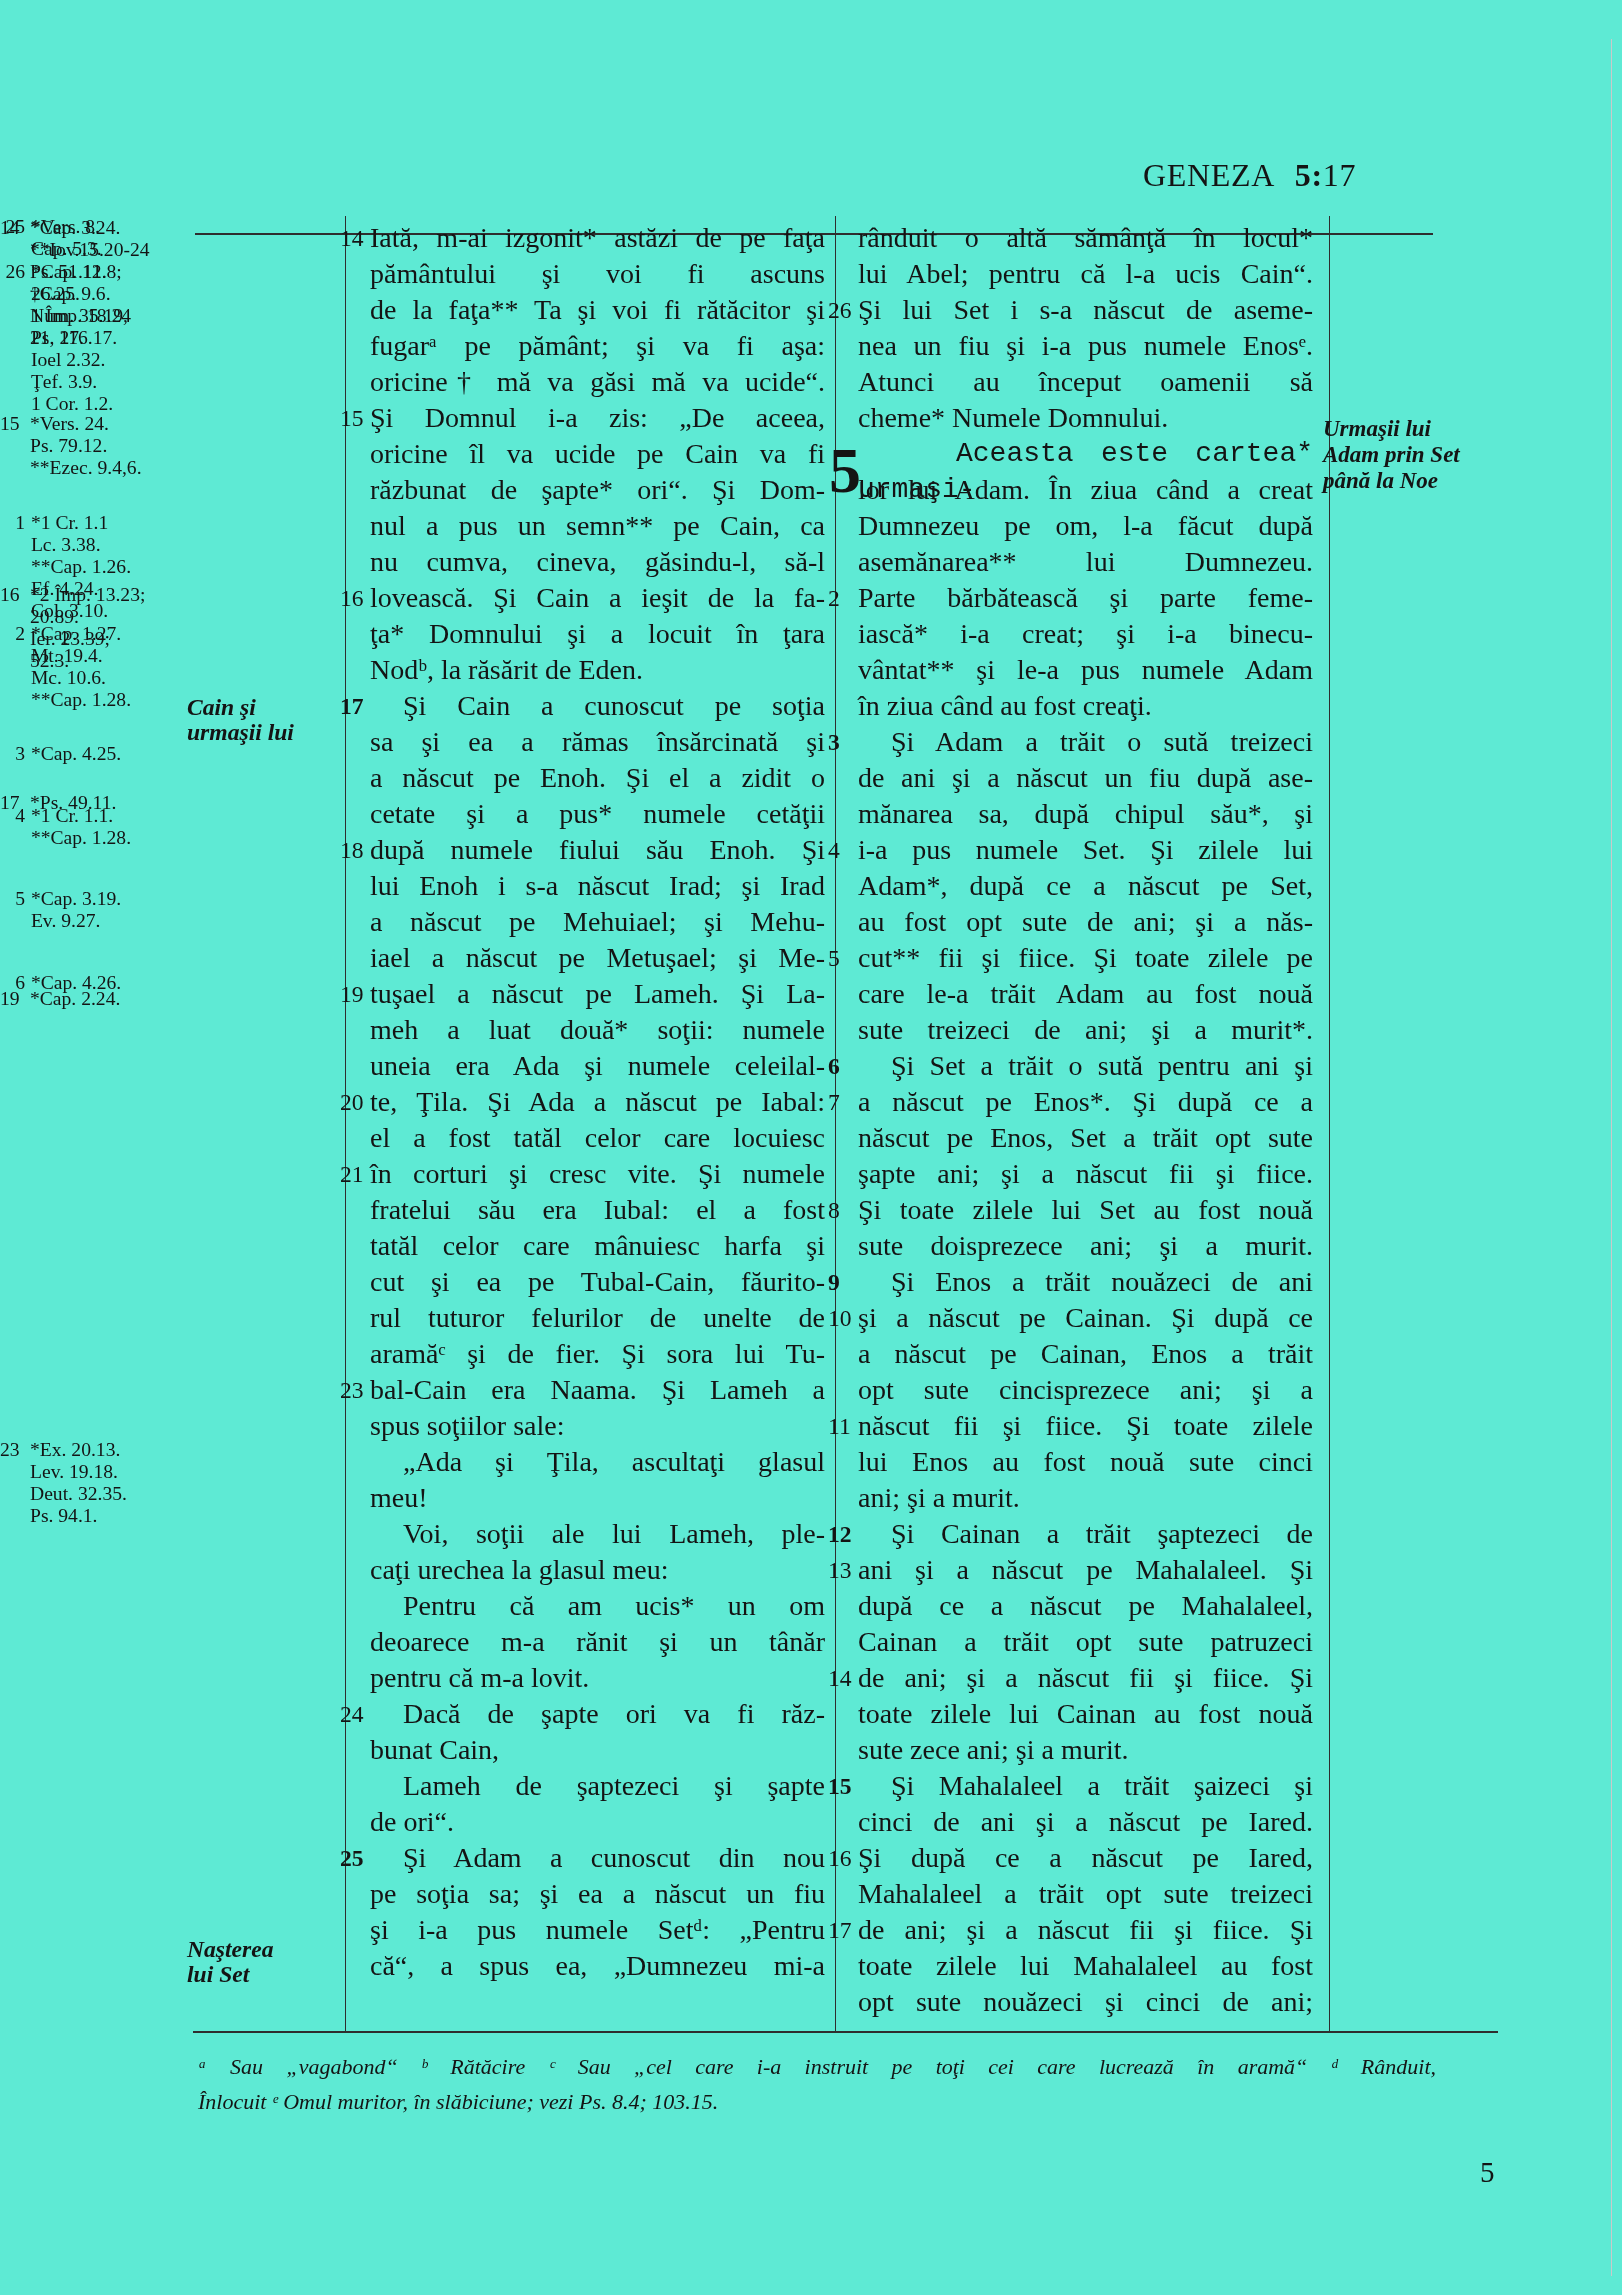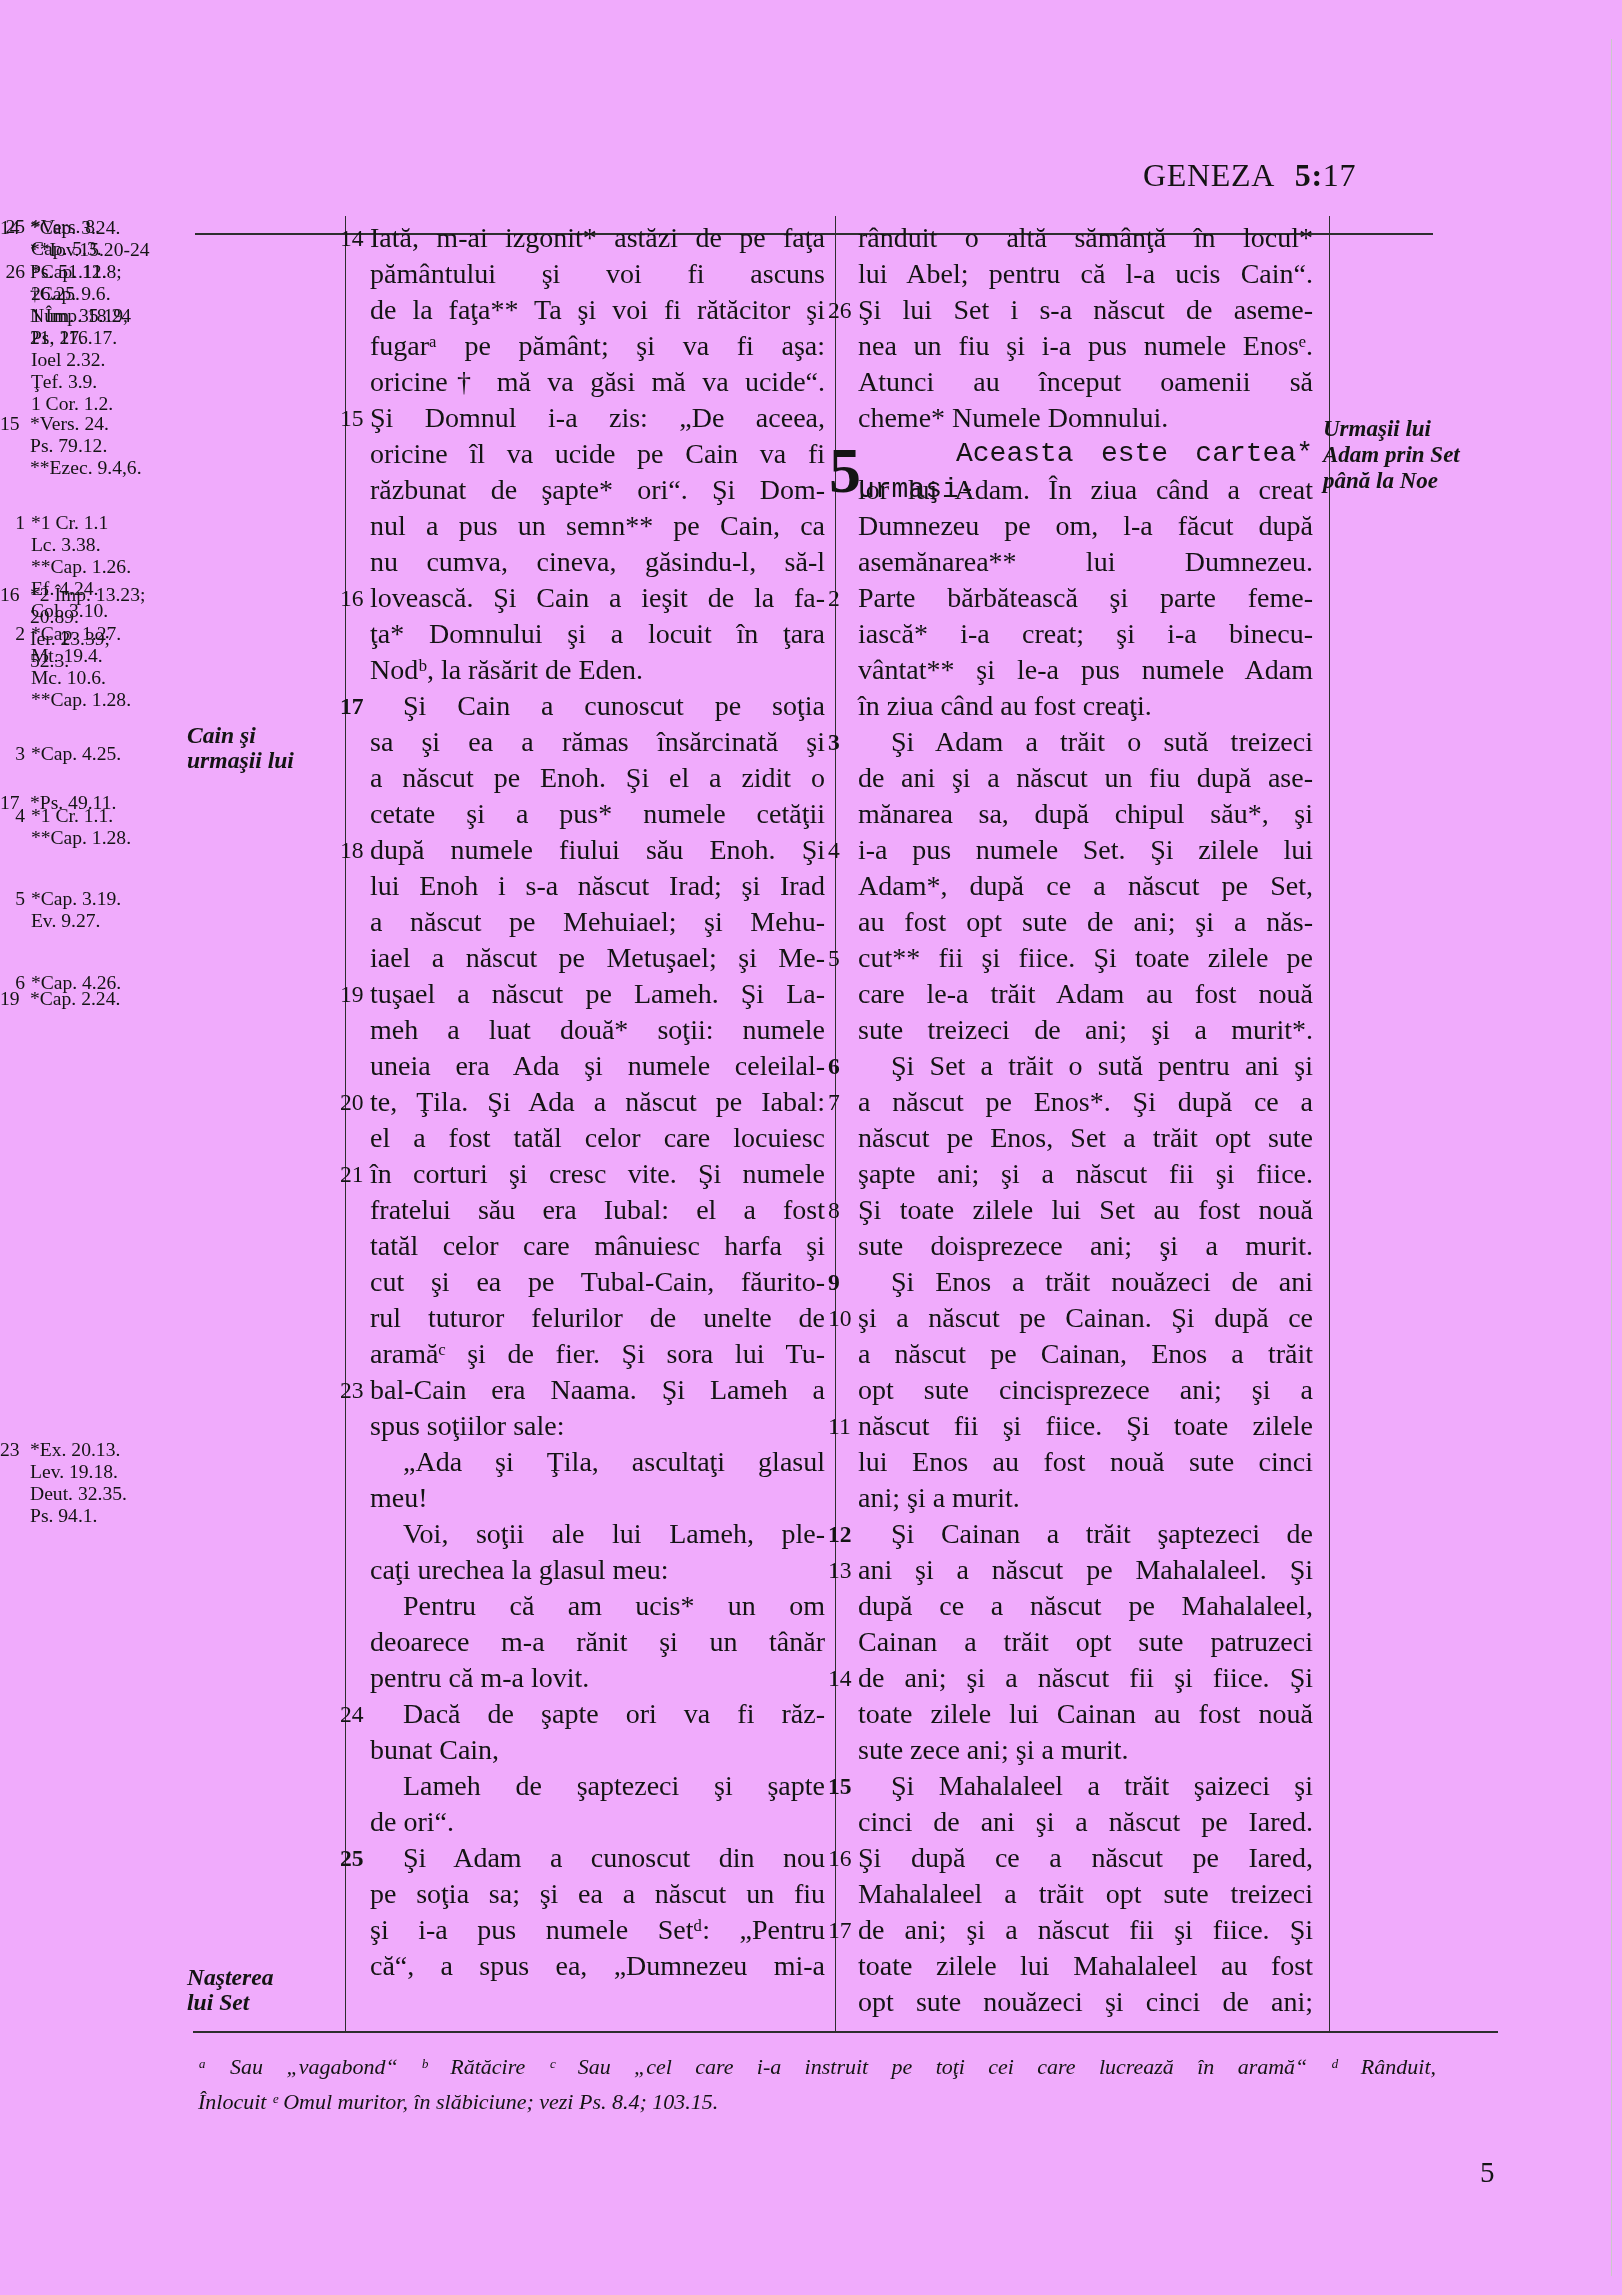--- a/index.html
+++ b/index.html
@@ -1,37 +1,37 @@
 <!DOCTYPE html>
 <html style="font-size:10.5px"><head>
 <meta charset="utf-8">
 <style>
   html,body{margin:0;padding:0;background:#ffffff;}
-  .page{position:relative;width:1622px;height:2295px;background:#f0abfc;overflow:hidden;
+  .page{position:relative;width:1622px;height:2295px;background:#5eead4;overflow:hidden;
         font-family:"Liberation Serif", serif;color:#141414;}
   .hdr{position:absolute;left:1143px;top:157px;font-size:32px;letter-spacing:0.7px;white-space:nowrap;}
   .hdr .hgap{display:inline-block;width:19.6px;}
   .hdr b{font-weight:bold;}
   .rule{position:absolute;background:#2e2e2e;}
   .vrule{width:1.3px;}
   .scanline{position:absolute;background:#c9c9c9;}
   .col{position:absolute;width:455px;}
   .bline{position:relative;height:36px;line-height:36px;font-size:28px;white-space:nowrap;text-align:left;}
   .bline.j{white-space:normal;text-align:justify;text-align-last:justify;}
   .bline.ind1{text-indent:33px;}
   .bline.ind2{text-indent:98px;font-family:Liberation Mono, monospace;}
   .vnum{position:absolute;left:-30px;top:0;font-size:23.6px;text-indent:0;}
   .vnum.bb{font-weight:bold;}
   .chapnum{position:absolute;left:829px;top:438px;font-size:64px;line-height:65px;font-weight:bold;}
   .note{position:absolute;display:flex;align-items:flex-start;font-size:19.6px;line-height:22px;white-space:nowrap;}
   .note .nnum{flex:none;}
   #lnotes .note .nnum{width:30px;text-align:left;}
   #rnotes .note .nnum{width:25px;text-align:right;margin-right:5.9px;}
   .mhead{position:absolute;font-weight:bold;font-style:italic;text-align:left;}
-  .mhead.lh{left:187px;width:158px;font-size:23.6px;line-height:25px;margin-top:28px;}
+  .mhead.lh{left:187px;width:158px;font-size:23.6px;line-height:25px;}
   .mhead.rh{left:1323px;width:213px;font-size:23px;line-height:26px;}
   .footnotes{position:absolute;left:198px;top:2049px;width:1238px;font-size:22px;line-height:35px;font-style:italic;}
   .footnotes .fl1{text-align:justify;text-align-last:justify;}
   .pageno{position:absolute;left:1480px;top:2156px;font-size:29px;}
 </style>
 </head>
 <body>
 
 <div class="page">
 

